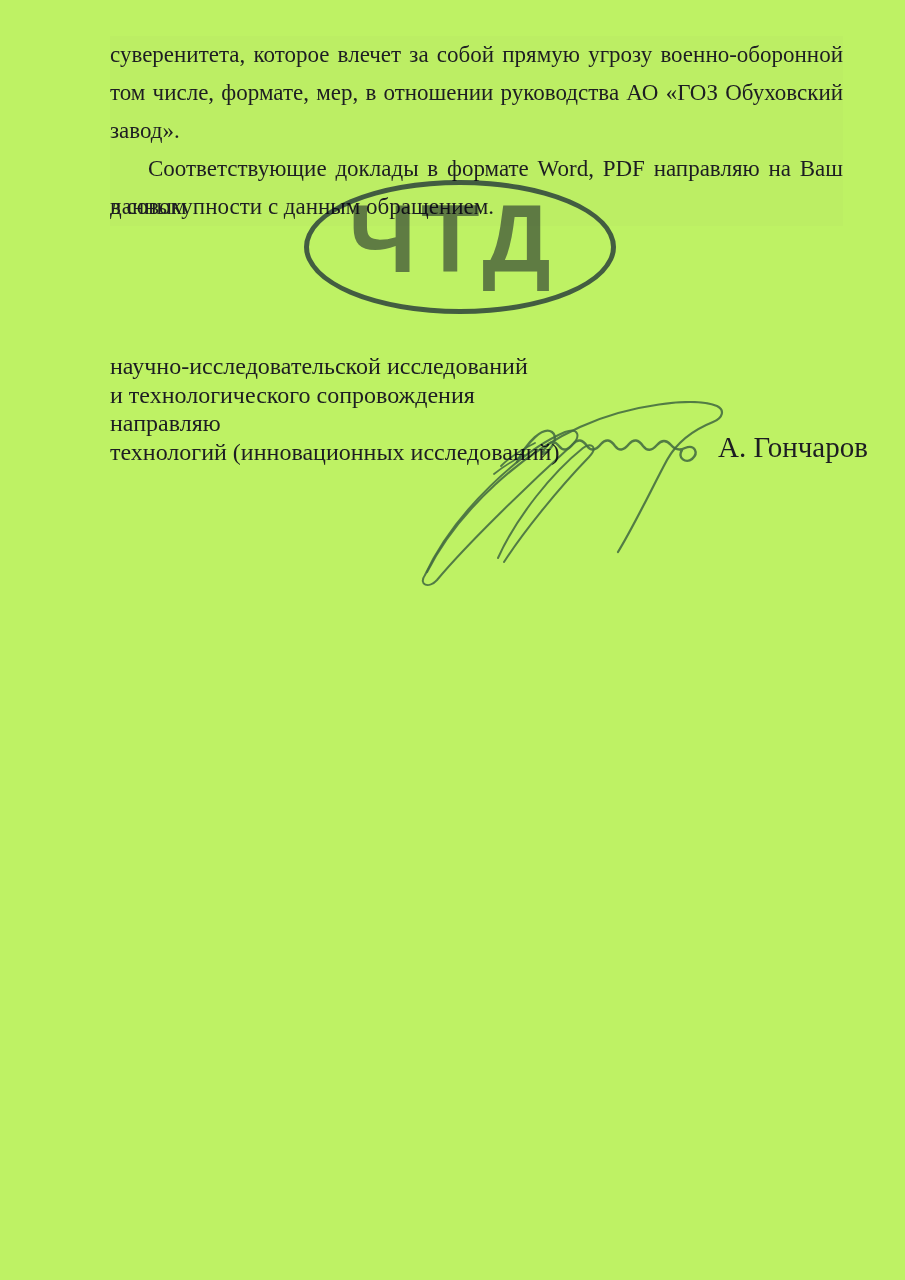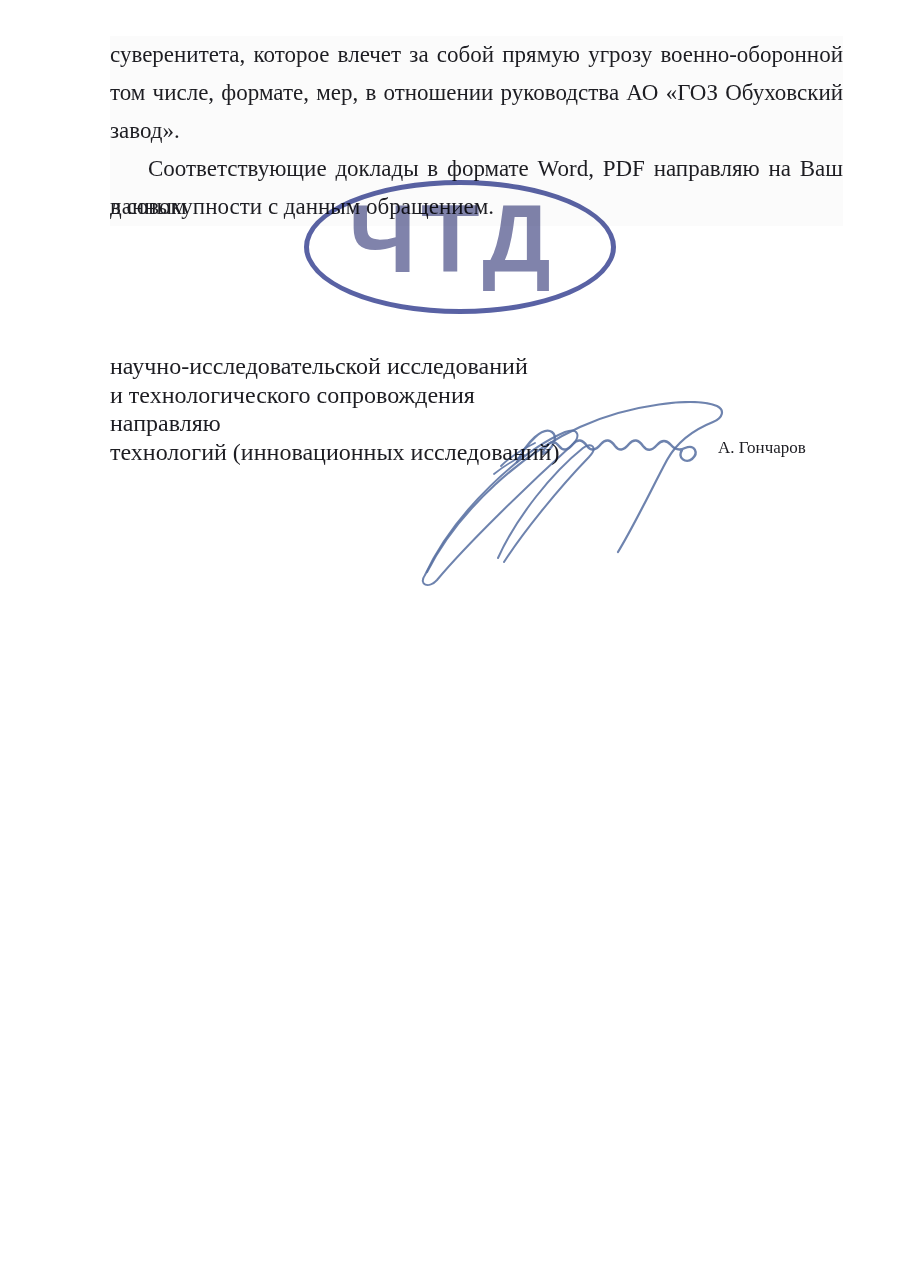--- a/index.html
+++ b/index.html
@@ -1,40 +1,40 @@
 <!DOCTYPE html>
 <html><head>
 <meta charset="utf-8">
 <style>
   html,body{margin:0;padding:0;background:#e9e9e9;}
   .page{
     position:relative;
     width:905px;height:1280px;
     margin:0 auto;
-    background:#ffffff;
+    background:#bef264;
     font-family:"Liberation Serif", serif;
     color:#1d1d22;
     overflow:hidden;
   }
   
   .body-text{
     position:absolute;left:110px;top:36px;width:733px;
     font-size:23px;line-height:38px;
   }
   .line{height:38px;white-space:normal;background:rgba(120,120,120,0.03);}
   .line.j{text-align:justify;text-align-last:justify;}
   .line.ind{text-indent:38px;}
   
   .signoff{
     position:absolute;left:110px;top:352px;width:480px;
     font-size:24px;line-height:28.5px;
   }
   .signer{
     position:absolute;left:718px;top:433px;
-    font-size:17px;line-height:29px;white-space:nowrap;
+    font-size:29px;line-height:29px;white-space:nowrap;
   }
   
   .stamp{
     position:absolute;left:304px;top:180px;width:312px;height:134px;
     mix-blend-mode:multiply;
     pointer-events:none;
   }
   .stamp-oval{
     position:absolute;left:0;top:0;right:0;bottom:0;
     border:5px solid #47519a;

